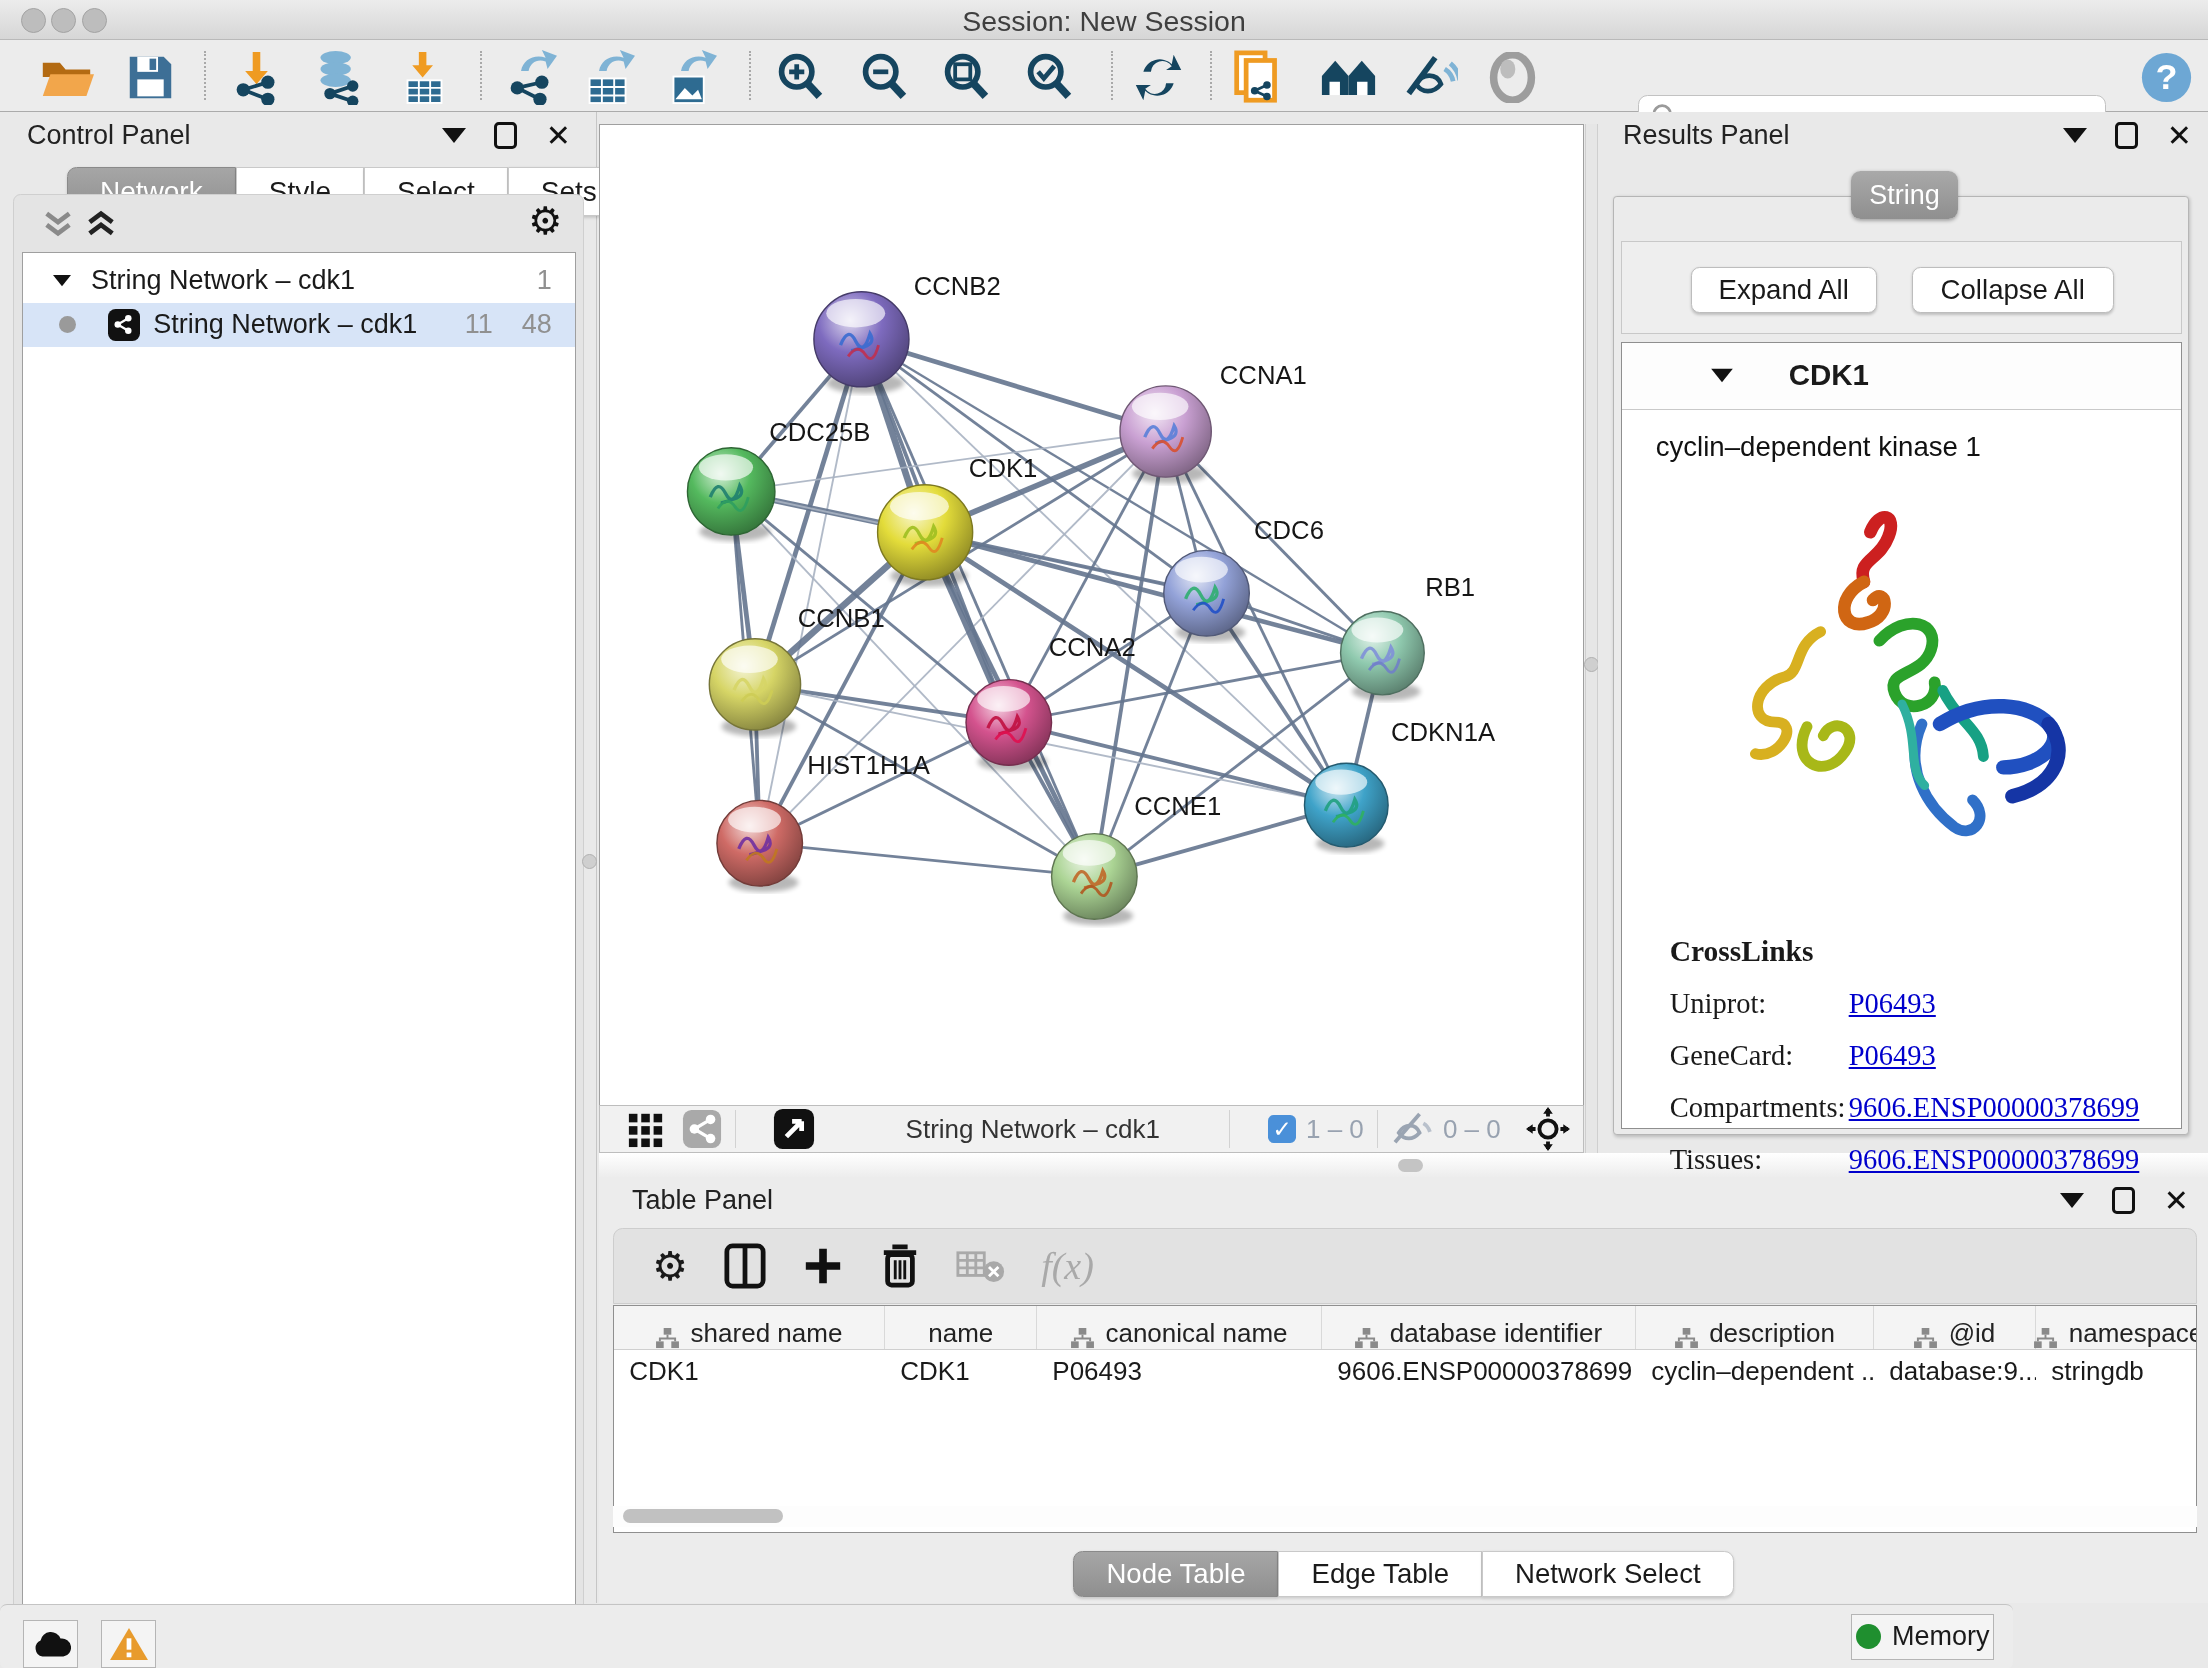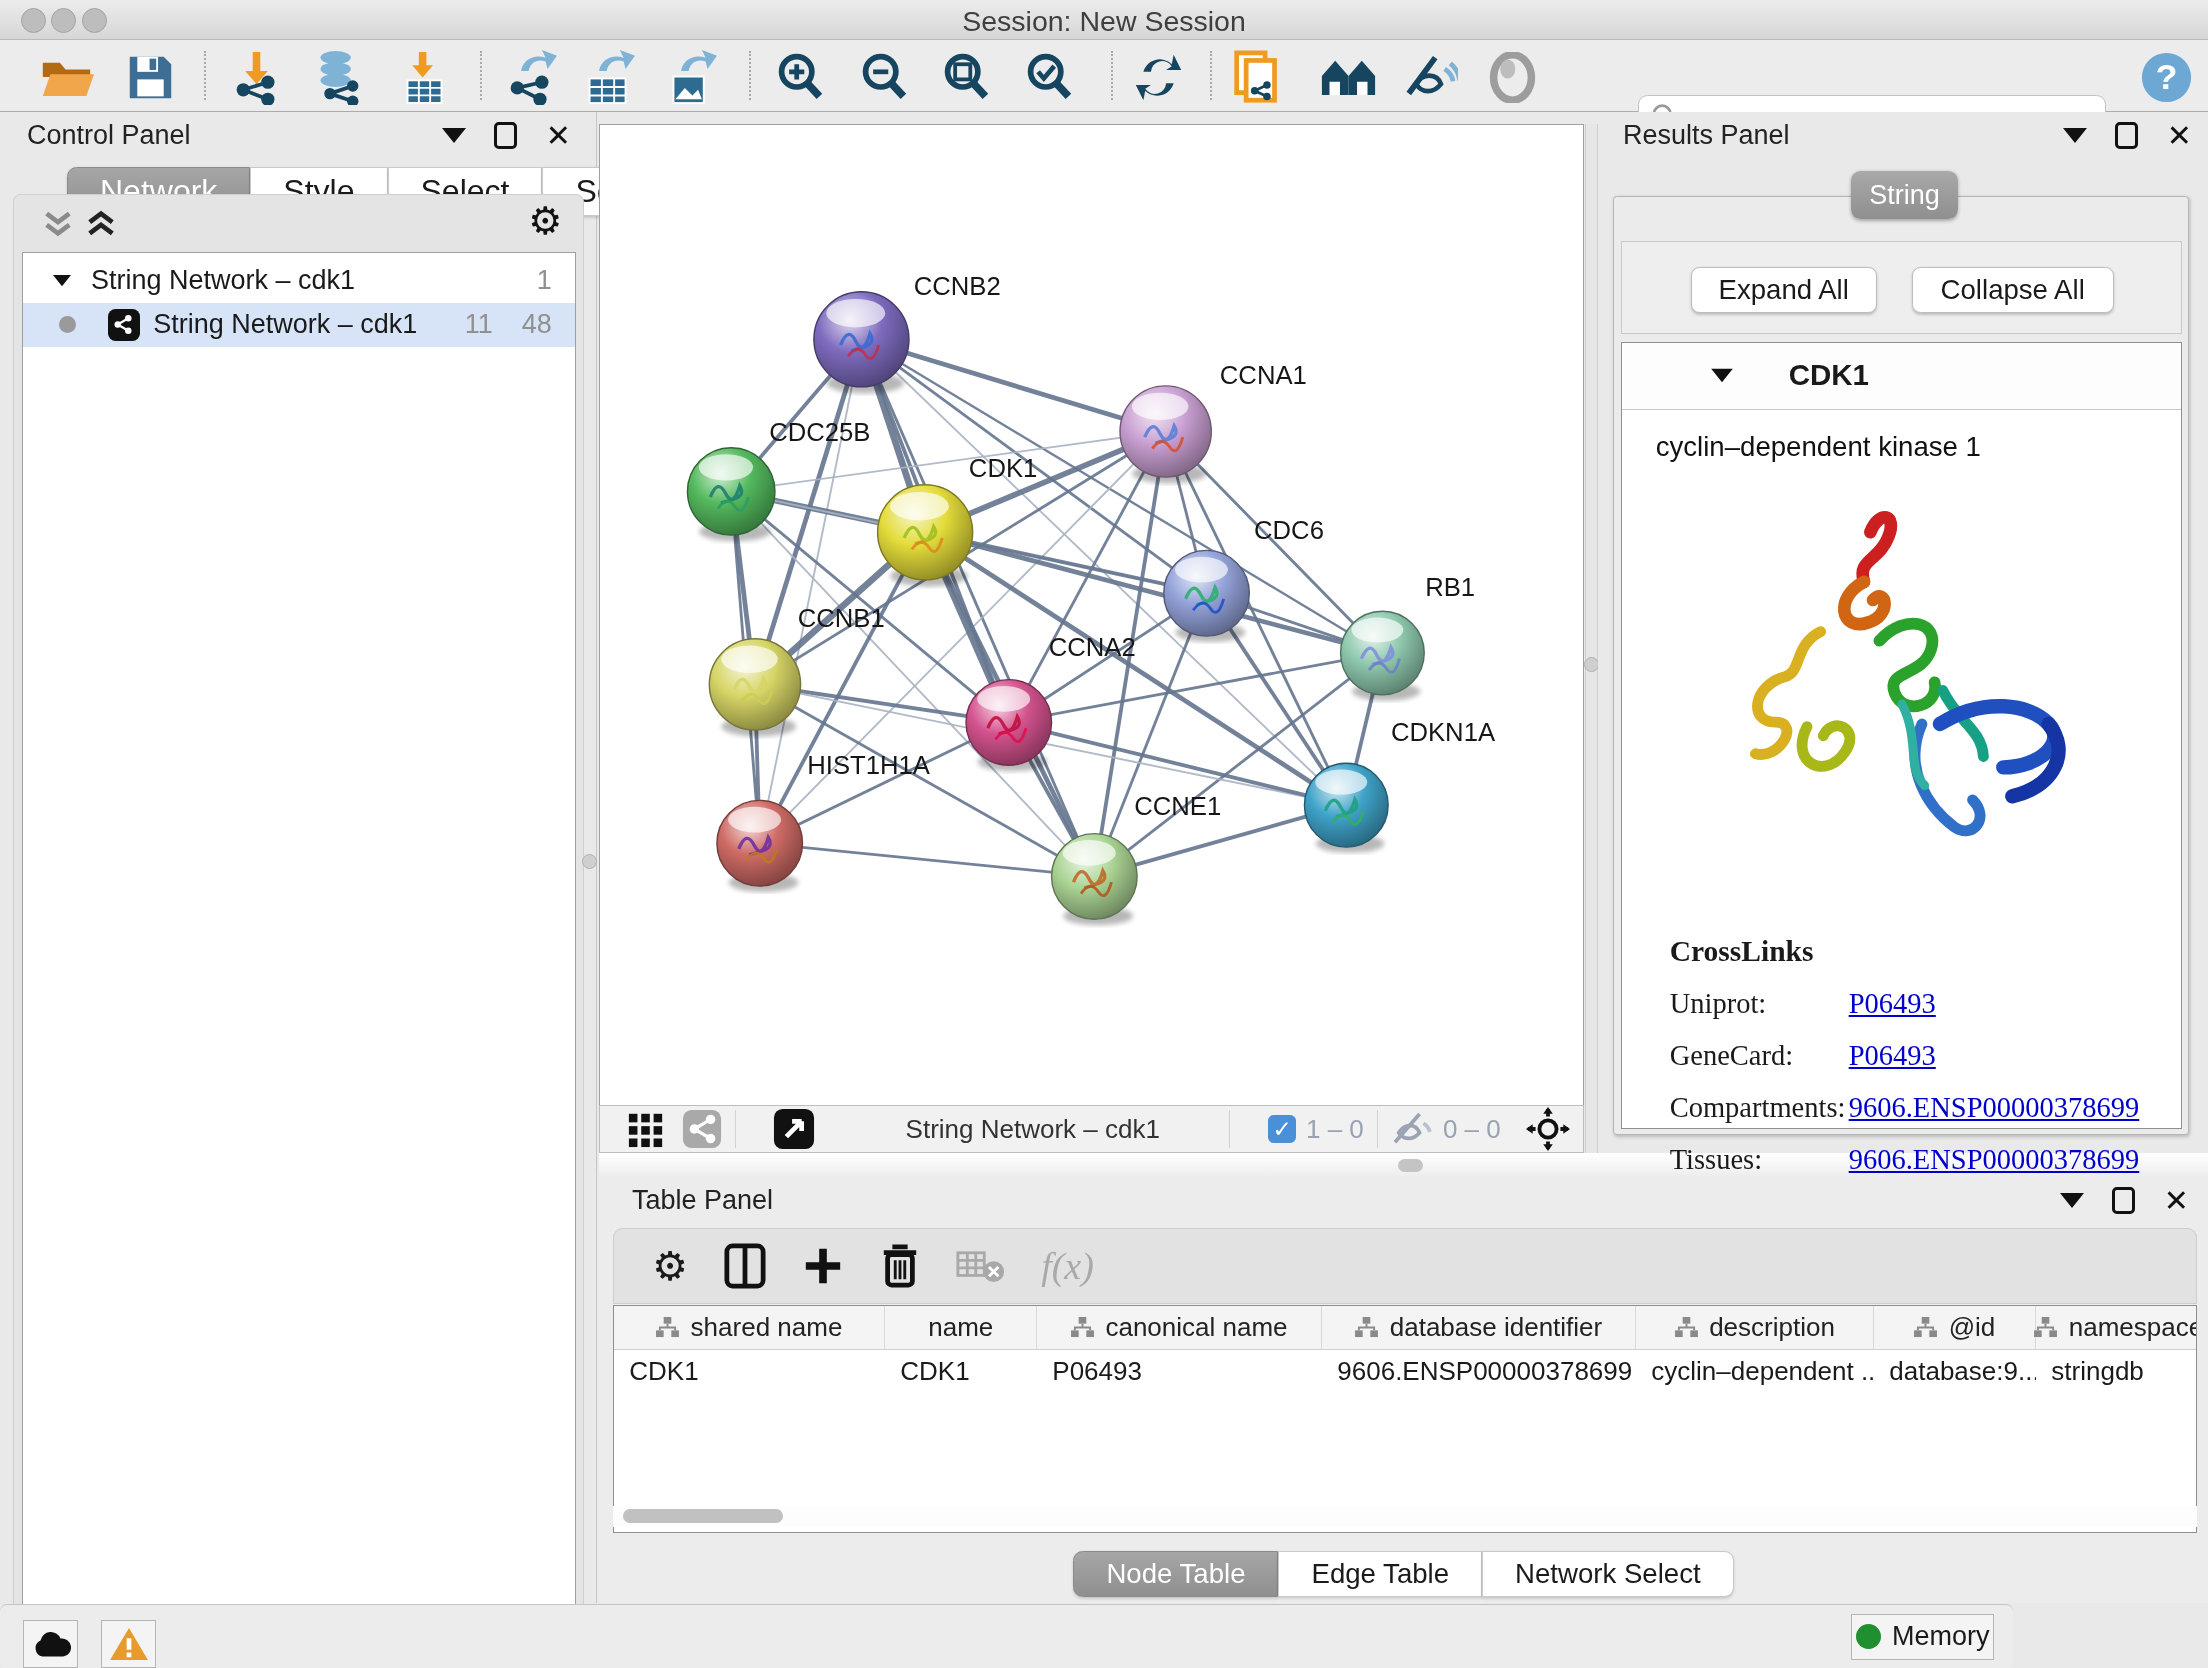--- a/index.html
+++ b/index.html
@@ -28,21 +28,21 @@
   #control-panel{position:absolute;left:0;top:112px;width:597px;height:1491px;background:#e9e9e9;
                  border-right:1.9px solid #c6c6c6;}
   .panel-head{position:relative;height:46px;}
   .panel-title{position:absolute;left:27px;top:7.6px;font-size:27px;color:#222;}
   .ph-btns{position:absolute;right:25px;top:9.5px;display:flex;gap:28.5px;align-items:center;}
   .tri-down{width:0;height:0;border-left:12.4px solid transparent;border-right:12.4px solid transparent;
             border-top:15px solid #111;}
   .sq{width:23px;height:27px;border:3.8px solid #111;border-radius:4.8px;}
   .xx{font-size:30px;font-weight:bold;color:#111;line-height:27px;}
   #cp-tabs{position:absolute;left:67px;top:55px;display:flex;}
-  .seg{height:49px;padding:0 32px;background:#fff;border:1px solid #c9c9c9;font-size:32px;
+  .seg{height:49px;padding:0 32px;background:#fff;border:1px solid #c9c9c9;font-size:28px;
        display:flex;align-items:center;box-shadow:0 1.9px 2.9px rgba(0,0,0,.15);}
   .seg:first-child{border-radius:9.5px 0 0 9.5px;}
   .seg:last-child{border-radius:0 9.5px 9.5px 0;}
   .seg.sel{background:linear-gradient(#a6a6a6,#8f8f8f);color:#fff;border-color:#8a8a8a;}
   #cp-inner{position:absolute;left:13.3px;top:82px;width:571px;height:1489px;background:#e4e4e4;
             border:1px solid #cfcfcf;border-radius:7.6px 7.6px 0 0;}
   #cp-statusrow{position:relative;height:55px;}
   .chev{position:absolute;top:13.3px;}
   #cp-status{position:absolute;left:0;top:13.3px;width:100%;text-align:center;font-size:27px;color:#222;}
   #cp-gear{position:absolute;right:21px;top:3.8px;font-family:"DejaVu Sans",sans-serif;font-size:38px;color:#111;}
@@ -69,21 +69,21 @@
   
   #south-split{position:absolute;left:599px;top:1153px;width:1609px;height:25px;
                background:linear-gradient(#ffffff,#ececec);}
   #table-panel{position:absolute;left:599px;top:1177px;width:1609px;height:426px;background:#ececec;}
   #tp-toolbar{position:absolute;left:14.3px;top:51px;width:1584px;height:76px;background:#e2e2e2;
               border:1px solid #cdcdcd;border-radius:9.5px 9.5px 0 0;display:flex;align-items:center;gap:36px;
               padding-left:38px;}
   #node-table{position:absolute;left:14.3px;top:128px;width:1584px;height:228px;background:#fff;
               border:1.9px solid #8f8f8f;overflow:hidden;}
   #thead{display:flex;background:#f4f4f4;border-bottom:1.9px solid #cfcfcf;height:44px;}
-  .th{display:flex;align-items:center;gap:11.4px;justify-content:center;font-size:26px;color:#222;
+  .th{display:flex;align-items:flex-end;gap:11.4px;justify-content:center;font-size:26px;color:#222;
       border-right:1px solid #d9d9d9;flex:0 0 auto;}
   #trow{display:flex;height:42px;align-items:center;font-size:26px;}
   .td{padding-left:15px;flex:0 0 auto;white-space:nowrap;overflow:hidden;}
   #h-scroll{position:absolute;left:14.3px;bottom:76px;width:1584px;height:21px;background:#fdfdfd;}
   #h-thumb{position:absolute;left:9.5px;top:2.9px;width:160px;height:14.3px;border-radius:7.6px;background:#c1c1c1;}
   #tp-tabs{position:absolute;left:0;bottom:5.7px;width:100%;display:flex;justify-content:center;}
   
   #results-panel{position:absolute;left:1598px;top:112px;width:611px;height:1041px;background:#e9e9e9;}
   #rp-tab{position:absolute;left:253px;top:59px;width:107px;height:48px;border-radius:9.5px;
           background:linear-gradient(#a9a9a9,#8f8f8f);color:#fff;font-size:27px;display:flex;

